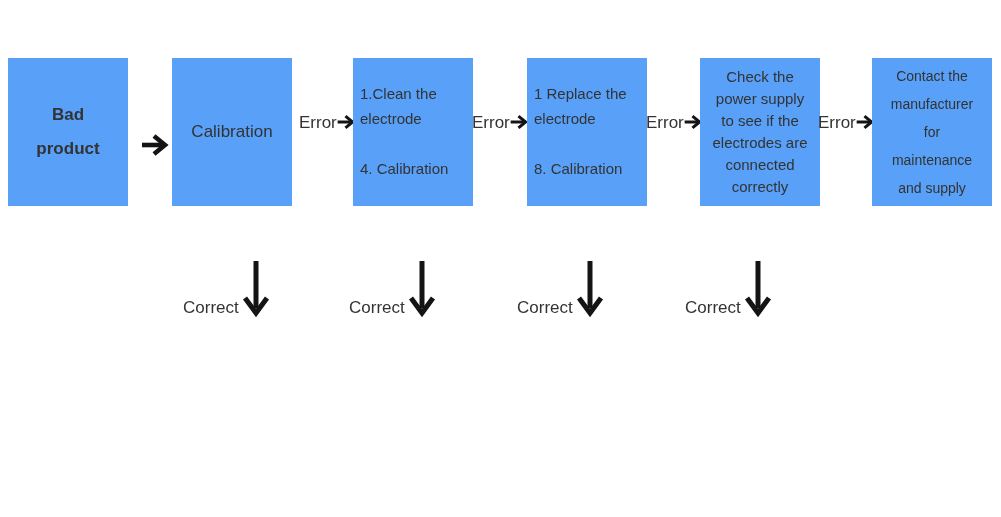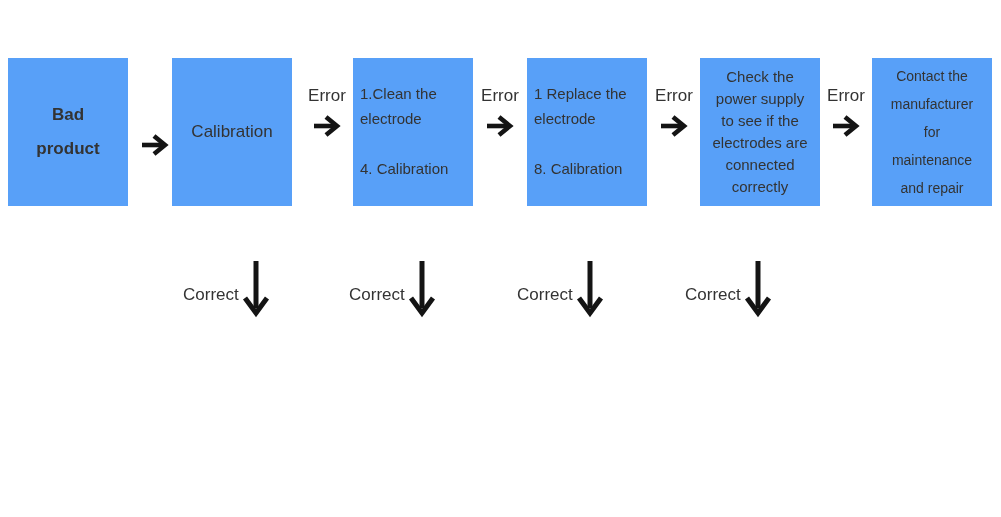--- a/index.html
+++ b/index.html
@@ -56,42 +56,42 @@
   .b6 .label { font-size: 14px; line-height: 2.0; padding: 0 10px; }
 
   .arrow-right-wrap {
     position: absolute;
     top: 134px;
   }
   .a1 { left: 141px; }
 
   .error-group {
     position: absolute;
-    top: 86px;
+    top: 102px;
     width: 56px;
     display: flex;
-    flex-direction: column;
-    align-items: center;
+    flex-direction: row;
+    align-items: flex-end;
   }
   .e1 { left: 299px; }
   .e2 { left: 472px; }
   .e3 { left: 646px; }
   .e4 { left: 818px; }
   .error-group .edge-label {
     font-size: 17px;
     color: var(--text-dark);
     line-height: 1.2;
   }
   .error-group svg { margin-top: 9px; }
 
   .correct-group {
     position: absolute;
     top: 260px;
     display: flex;
-    align-items: center;
+    align-items: flex-end;
   }
   .c1 { left: 183px; }
   .c2 { left: 349px; }
   .c3 { left: 517px; }
   .c4 { left: 685px; }
   .correct-group .edge-label {
     font-size: 17px;
     color: var(--text-dark);
     padding-top: 12px;
     line-height: 1.2;
@@ -181,21 +181,21 @@
 
   <div class="error-group e4">
     <span class="edge-label">Error</span>
     <svg width="28" height="22" viewBox="0 0 28 22" fill="none">
       <path d="M1 11 H21" stroke-width="4.6"></path>
       <path d="M13 2 L24 11 L13 20" fill="none" stroke-width="4.6"></path>
     </svg>
   </div>
 
   <div class="box b6">
-    <div class="label">Contact the manufacturer for maintenance and repair</div>
+    <div class="label">Contact the manufacturer for maintenance and supply</div>
   </div>
 
   <div class="correct-group c1">
     <span class="edge-label">Correct</span>
     <svg width="30" height="58" viewBox="0 0 30 58" fill="none">
       <path d="M15 1 V48" stroke-width="5"></path>
       <path d="M4 38 L15 53 L26 38" fill="none" stroke-width="5"></path>
     </svg>
   </div>
 

